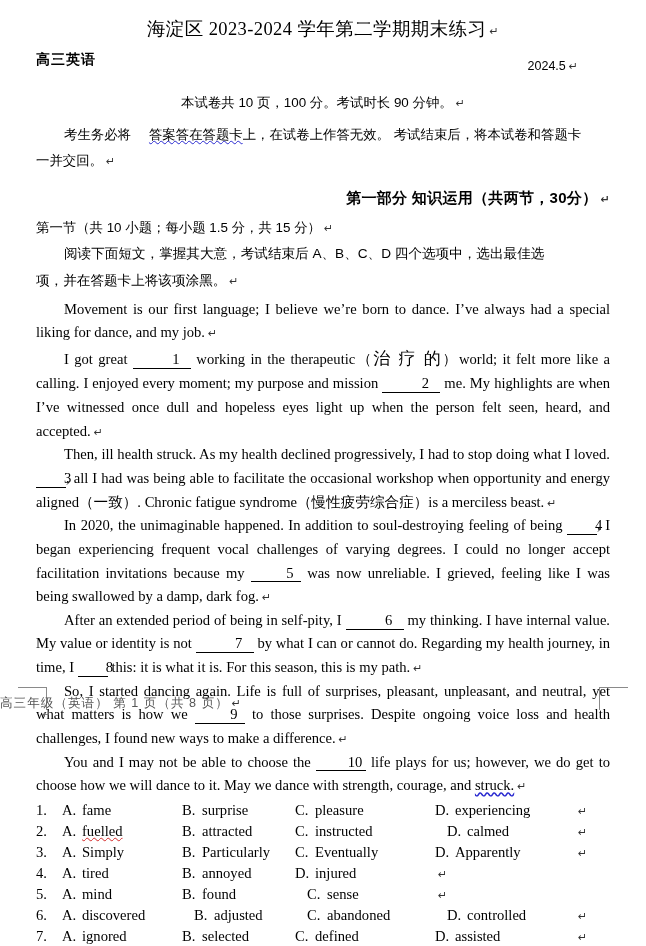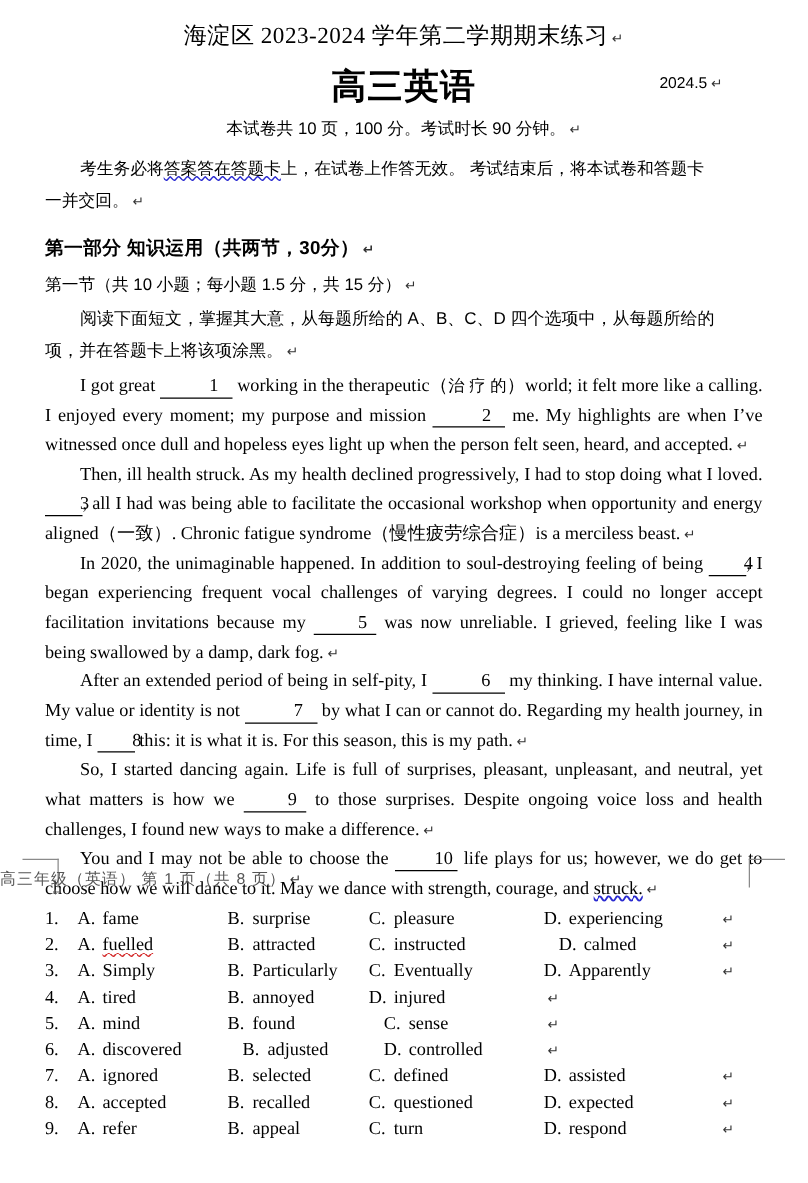--- a/index.html
+++ b/index.html
@@ -33,22 +33,21 @@
     padding-top: 16px;
     line-height: 1.5;
     white-space: nowrap;
   }
   .subject-row {
     position: relative;
     height: 34px;
     margin-top: 6px;
   }
   .subject-title {
-    text-align: center;
-    font-size: 28px;
+    font-size: 14px;
     font-weight: bold;
     font-family: "Liberation Serif", "DejaVu Serif", serif;
     letter-spacing: 1px;
     line-height: 1.4;
   }
   .date-stamp {
     position: absolute;
     right: 32px;
     top: 9px;
     font-size: 12.5px;
@@ -67,23 +66,24 @@
     line-height: 1.95;
     margin-top: 9px;
     text-align: justify;
   }
   .notice-block .indent2 { padding-left: 28px; display: inline-block; }
   .u-wave {
     text-decoration: underline;
     text-decoration-color: #2a2ad0;
     text-decoration-style: wavy;
     text-decoration-thickness: 1px;
+    margin-left: 18px;
   }
   .part-title {
-    text-align: left;
+    text-align: right;
     font-size: 15px;
     font-weight: bold;
     font-family: "Liberation Sans", "DejaVu Sans", sans-serif;
     margin-top: 13px;
     line-height: 1.5;
     letter-spacing: 0.3px;
   }
   .section-line {
     font-size: 13.4px;
     font-family: "Liberation Sans", "DejaVu Sans", sans-serif;
@@ -105,21 +105,21 @@
     font-family: "Liberation Serif", "DejaVu Serif", serif;
     font-size: 14.6px;
     line-height: 1.62;
     text-align: justify;
     margin-top: 4px;
   }
   .passage p {
     margin: 0;
     text-indent: 28px;
   }
-  .cn { font-family: "Liberation Sans", "DejaVu Sans", sans-serif; font-size: 13px; }
+  .cn { font-family: "Liberation Sans", "DejaVu Sans", sans-serif; font-size: 17px; }
   .blank {
     display: inline-block;
     border-bottom: 1px solid #000;
     text-align: center;
     line-height: 1.15;
     vertical-align: baseline;
   }
   .blank.w-lg { width: 58px; }
   .blank.w-md { width: 50px; }
   .blank.w-sm { width: 30px; }
@@ -225,26 +225,27 @@
 
   <div class="part-title">
     <span>第一部分  知识运用（共两节，30分）</span><span class="pilcrow">↵</span>
   </div>
 
   <div class="section-line">
     <span>第一节（共 10 小题；每小题 1.5 分，共 15 分）</span><span class="pilcrow">↵</span>
   </div>
 
   <div class="instr">
-    <span class="ind"></span><span>阅读下面短文，掌握其大意，从每题所给的 A、B、C、D 四个选项中，从每题所给的</span><br>
+    <span class="ind"></span><span>阅读下面短文，掌握其大意，考试结束后 A、B、C、D 四个选项中，选出最佳选</span><br>
     <span>项，并在答题卡上将该项涂黑。</span><span class="pilcrow">↵</span>
   </div>
 
   <div class="passage">
 
+    <p><span>Movement is our first language; I believe we’re born to dance. I’ve always had a special liking for dance, and my job.</span><span class="pilcrow">↵</span></p>
 
     <p><span>I got great</span>&nbsp;<span class="blank w-lg">1</span>&nbsp;<span>working in the therapeutic（</span><span class="cn">治 疗 的</span><span>）world; it felt more like a calling. I enjoyed every moment; my purpose and mission</span>&nbsp;<span class="blank w-lg">2</span>&nbsp;<span>me. My highlights are when I’ve witnessed once dull and hopeless eyes light up when the person felt seen, heard, and accepted.</span><span class="pilcrow">↵</span></p>
 
     <p><span>Then, ill health struck. As my health declined progressively, I had to stop doing what I loved.</span> <span class="blank w-sm">3</span><span>, all I had was being able to facilitate the occasional workshop when opportunity and energy aligned（一致）. Chronic fatigue syndrome（慢性疲劳综合症）is a merciless beast.</span><span class="pilcrow">↵</span></p>
 
     <p><span>In 2020, the unimaginable happened. In addition to soul-destroying feeling of being</span>&nbsp;<span class="blank w-sm">4</span><span>, I began experiencing frequent vocal challenges of varying degrees. I could no longer accept facilitation invitations because my</span>&nbsp;<span class="blank w-md">5</span>&nbsp;<span>was now unreliable. I grieved, feeling like I was being swallowed by a    damp, dark fog.</span><span class="pilcrow">↵</span></p>
 
     <p><span>After an extended period of being in self-pity, I</span>&nbsp;<span class="blank w-lg">6</span>&nbsp;<span>my thinking. I have internal value. My value or identity is not</span>&nbsp;<span class="blank w-lg">7</span>&nbsp;<span>by what I can or cannot do. Regarding my health journey, in time, I</span>&nbsp;<span class="blank w-sm">8</span>&nbsp;<span>this: it is what it is. For this season, this is my path.</span><span class="pilcrow">↵</span></p>
 
     <p><span>So, I started dancing again. Life is full of surprises, pleasant, unpleasant, and neutral, yet what matters is how we</span>&nbsp;<span class="blank w-md">9</span>&nbsp;<span>to those surprises. Despite ongoing voice loss and health challenges, I found new ways to make a difference.</span><span class="pilcrow">↵</span></p>
@@ -289,20 +290,21 @@
         <span class="opt-num">5.</span>
         <span class="opt-cell opt-a"><span class="opt-letter">A.</span><span>mind</span></span>
         <span class="opt-cell opt-b"><span class="opt-letter">B.</span><span>found</span></span>
         <span class="opt-cell opt-c shifted"><span class="opt-letter">C.</span><span>sense</span></span>
         <span class="pilcrow">↵</span>
       </div>
       <div class="opt-row">
         <span class="opt-num">6.</span>
         <span class="opt-cell opt-a"><span class="opt-letter">A.</span><span>discovered</span></span>
         <span class="opt-cell opt-b shifted"><span class="opt-letter">B.</span><span>adjusted</span></span>
+        <span class="opt-cell opt-c shifted"><span class="opt-letter">C.</span><span>abandoned</span></span>
         <span class="opt-cell opt-d shifted"><span class="opt-letter">D.</span><span>controlled</span></span>
         <span class="pilcrow">↵</span>
       </div>
       <div class="opt-row">
         <span class="opt-num">7.</span>
         <span class="opt-cell opt-a"><span class="opt-letter">A.</span><span>ignored</span></span>
         <span class="opt-cell opt-b"><span class="opt-letter">B.</span><span>selected</span></span>
         <span class="opt-cell opt-c"><span class="opt-letter">C.</span><span>defined</span></span>
         <span class="opt-cell opt-d"><span class="opt-letter">D.</span><span>assisted</span></span>
         <span class="pilcrow">↵</span>

